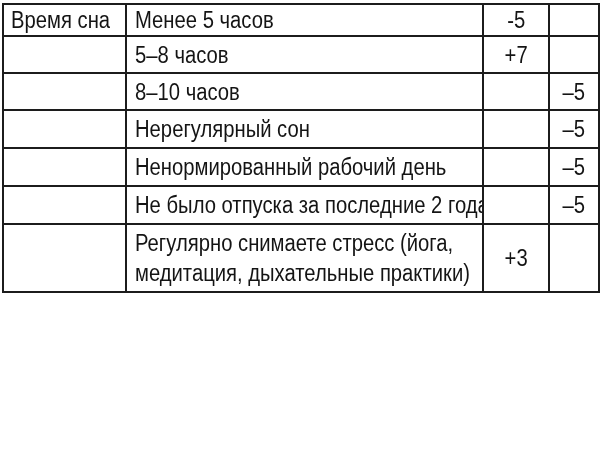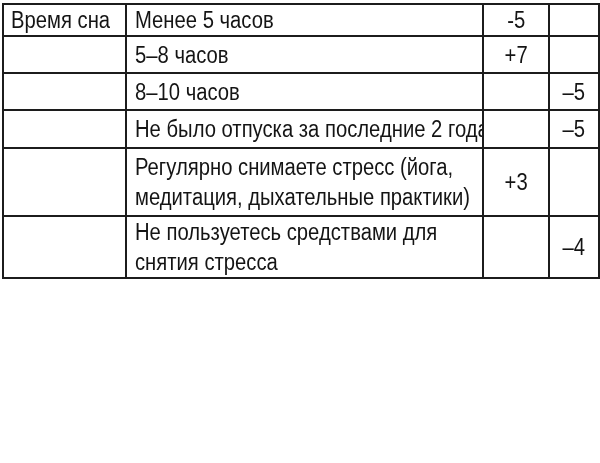--- a/index.html
+++ b/index.html
@@ -95,20 +95,48 @@
     </td>
     <td class="score">
       <span class="txt">–5</span>
     </td>
   </tr>
         <tr style="height: 38px;">
     <td class="cat">
       <span class="txt"></span>
     </td>
     <td class="desc">
+      <span class="txt">Нерегулярный сон</span>
+    </td>
+    <td class="score">
+      <span class="txt"></span>
+    </td>
+    <td class="score">
+      <span class="txt">–5</span>
+    </td>
+  </tr>
+        <tr style="height: 38px;">
+    <td class="cat">
+      <span class="txt"></span>
+    </td>
+    <td class="desc">
+      <span class="txt">Ненормированный рабочий день</span>
+    </td>
+    <td class="score">
+      <span class="txt"></span>
+    </td>
+    <td class="score">
+      <span class="txt">–5</span>
+    </td>
+  </tr>
+        <tr style="height: 38px;">
+    <td class="cat">
+      <span class="txt"></span>
+    </td>
+    <td class="desc">
       <span class="txt">Не было отпуска за последние 2 года</span>
     </td>
     <td class="score">
       <span class="txt"></span>
     </td>
     <td class="score">
       <span class="txt">–5</span>
     </td>
   </tr>
         <tr style="height: 68px;">
@@ -119,30 +147,15 @@
       <span class="txt">Регулярно снимаете стресс (йога,
 медитация, дыхательные практики)</span>
     </td>
     <td class="score">
       <span class="txt">+3</span>
     </td>
     <td class="score">
       <span class="txt"></span>
     </td>
   </tr>
-        <tr style="height: 62px;">
-    <td class="cat">
-      <span class="txt"></span>
-    </td>
-    <td class="desc">
-      <span class="txt">Не пользуетесь средствами для
-снятия стресса</span>
-    </td>
-    <td class="score">
-      <span class="txt"></span>
-    </td>
-    <td class="score">
-      <span class="txt">–4</span>
-    </td>
-  </tr>
       </tbody>
   </table>
 </div>
 
 </body></html>

